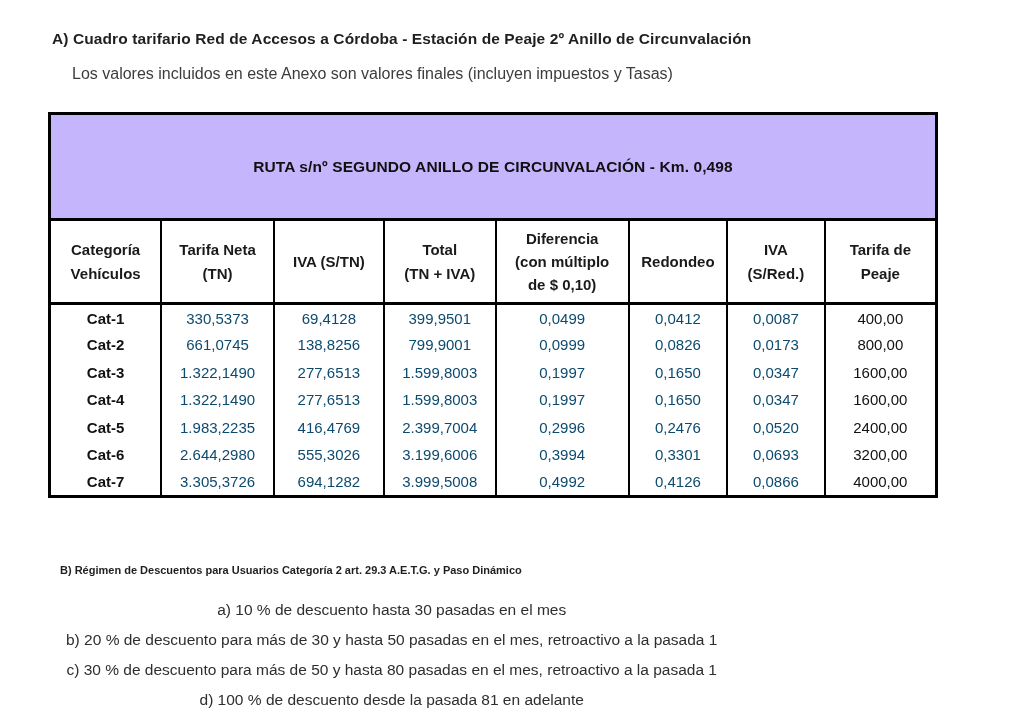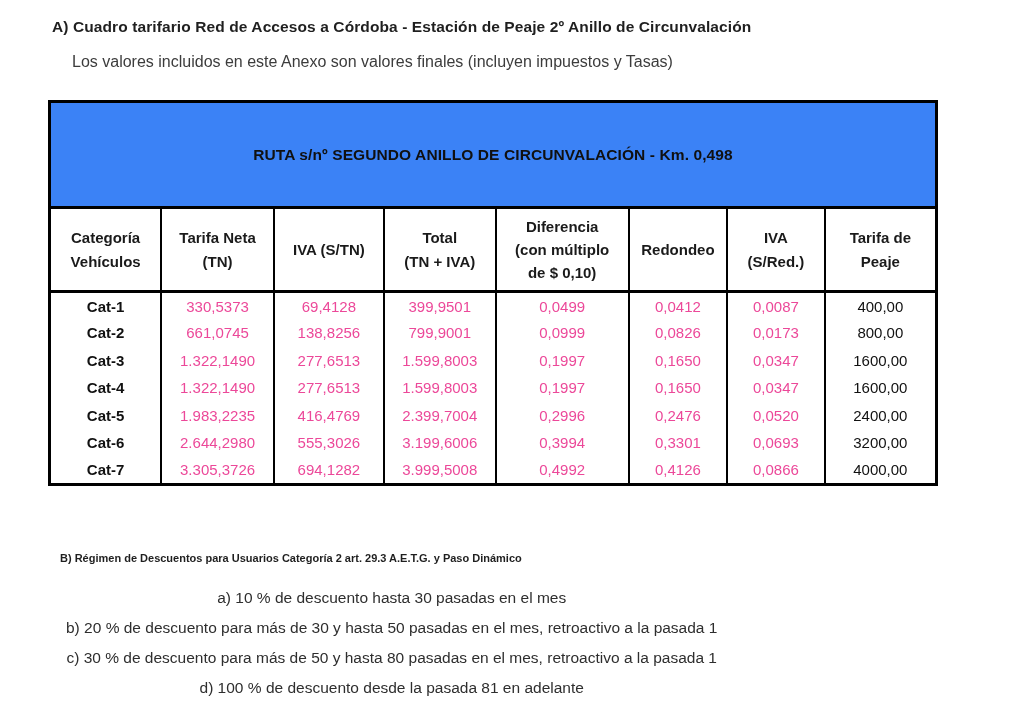--- a/index.html
+++ b/index.html
@@ -2,21 +2,21 @@
 <html><head>
 <meta charset="utf-8">
 <style>
   * { margin: 0; padding: 0; box-sizing: border-box; }
   html, body {
     width: 1033px; height: 720px;
     background: #ffffff;
     font-family: "Liberation Sans", sans-serif;
     overflow: hidden;
   }
-  .doc { position: relative; width: 1033px; height: 584px; }
+  .doc { position: relative; width: 1033px; height: 584px; margin-top: 12px; }
 
   .section-a-title {
     position: absolute; left: 52px; top: 18px;
     font-size: 15.5px; font-weight: bold; color: #1f1f1f;
     letter-spacing: 0.1px; white-space: nowrap;
   }
   .section-a-note {
     position: absolute; left: 72px; top: 53px;
     font-size: 16px; color: #3c3c3c; white-space: nowrap;
   }
@@ -53,21 +53,21 @@
     font-weight: bold; font-size: 15px; color: #1a1a1a;
     white-space: pre-line; line-height: 1.55;
     padding: 2px 3px;
   }
   tr.header-row th:first-child { border-left: none; }
 
   tbody.data-rows td {
     height: 27.5px;
     border-left: 2px solid #000;
     text-align: center; vertical-align: middle;
-    font-size: 15px; color: #ec4899;
+    font-size: 15px; color: #0c4a6e;
     padding: 0 2px;
   }
   tbody.data-rows td:first-child { border-left: none; font-weight: bold; color: #111; }
   tbody.data-rows td:last-child { font-weight: normal; color: #111; }
 
   .section-b-title {
     position: absolute; left: 60px; top: 552px;
     font-size: 11px; font-weight: bold; color: #1f1f1f;
     white-space: nowrap;
   }
@@ -94,21 +94,21 @@
         <col class="c2">
         <col class="c3">
         <col class="c4">
       <col class="c5">
         <col class="c6">
         <col class="c7">
         <col class="c8">
     </colgroup>
     <thead>
       <tr>
-        <td class="banner-cell" colspan="8" style="background: #3b82f6;">RUTA s/nº SEGUNDO ANILLO DE CIRCUNVALACIÓN - Km. 0,498</td>
+        <td class="banner-cell" colspan="8" style="background: #c4b5fd;">RUTA s/nº SEGUNDO ANILLO DE CIRCUNVALACIÓN - Km. 0,498</td>
       </tr>
       <tr class="header-row">
           <th>Categoría
 Vehículos</th>
           <th>Tarifa Neta
 (TN)</th>
           <th>IVA (S/TN)</th>
           <th>Total
 (TN + IVA)</th>
           <th>Diferencia

